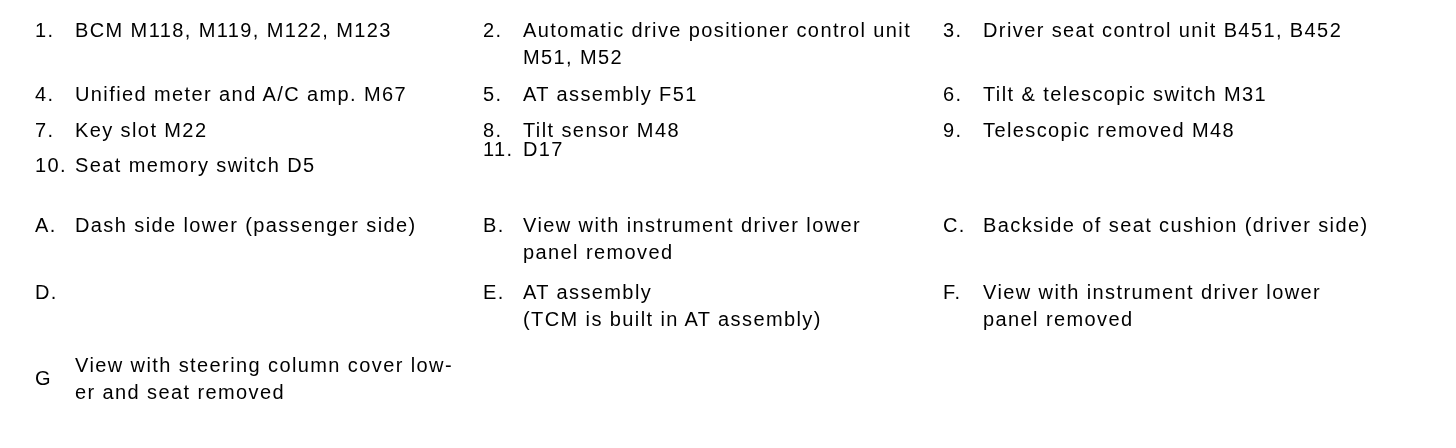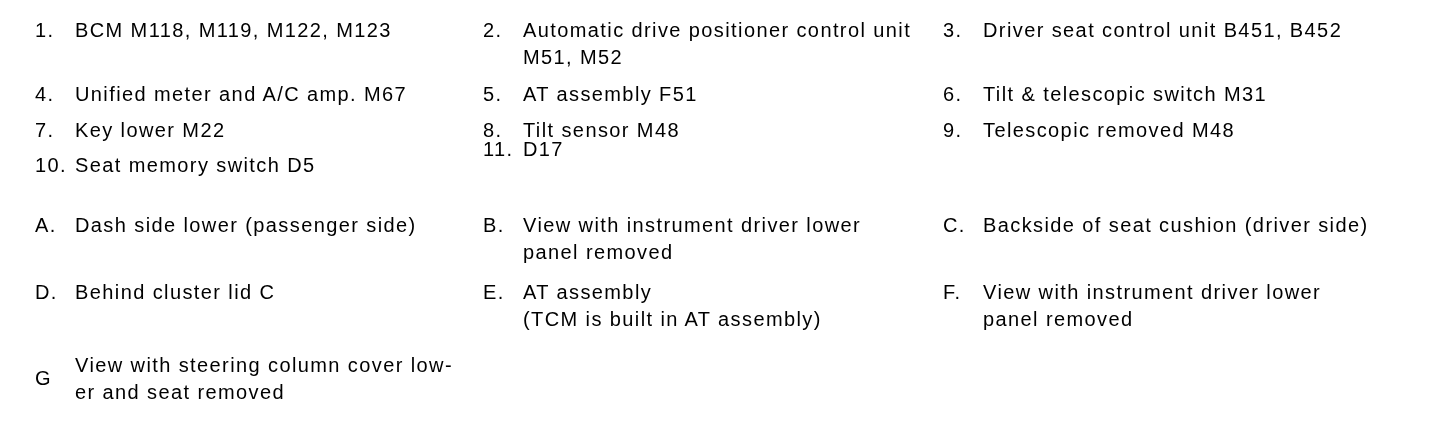--- a/index.html
+++ b/index.html
@@ -81,21 +81,21 @@
   <div class="item col3" style="top:81px">
     <span class="num">6.</span>
     <div class="txt">
       <div class="ln">Tilt &amp; telescopic switch M31</div>
     </div>
   </div>
 
   <div class="item col1" style="top:117px">
     <span class="num">7.</span>
     <div class="txt">
-      <div class="ln">Key lower M22</div>
+      <div class="ln">Key slot M22</div>
     </div>
   </div>
   <div class="item col2" style="top:117px">
     <span class="num">8.</span>
     <div class="txt">
       <div class="ln">Tilt sensor M48</div>
     </div>
   </div>
   <div class="item col3" style="top:117px">
     <span class="num">9.</span>
@@ -132,23 +132,20 @@
   </div>
   <div class="item col3" style="top:212px">
     <span class="num">C.</span>
     <div class="txt">
       <div class="ln">Backside of seat cushion (driver side)</div>
     </div>
   </div>
 
   <div class="item col1" style="top:279px">
     <span class="num">D.</span>
-    <div class="txt">
-      <div class="ln">Behind cluster lid C</div>
-    </div>
   </div>
   <div class="item col2" style="top:279px">
     <span class="num">E.</span>
     <div class="txt">
       <div class="ln">AT assembly</div>
       <div class="ln">(TCM is built in AT assembly)</div>
     </div>
   </div>
   <div class="item col3" style="top:279px">
     <span class="num">F.</span>

